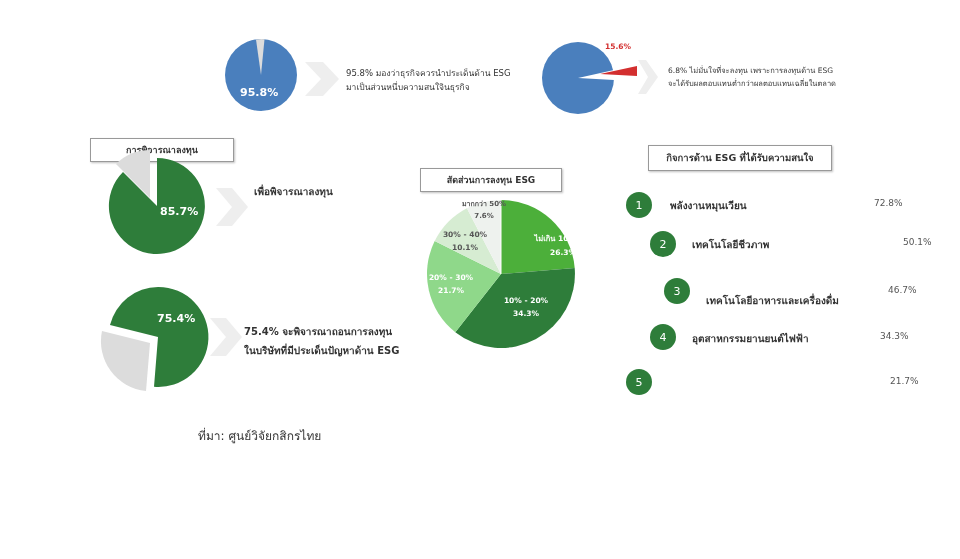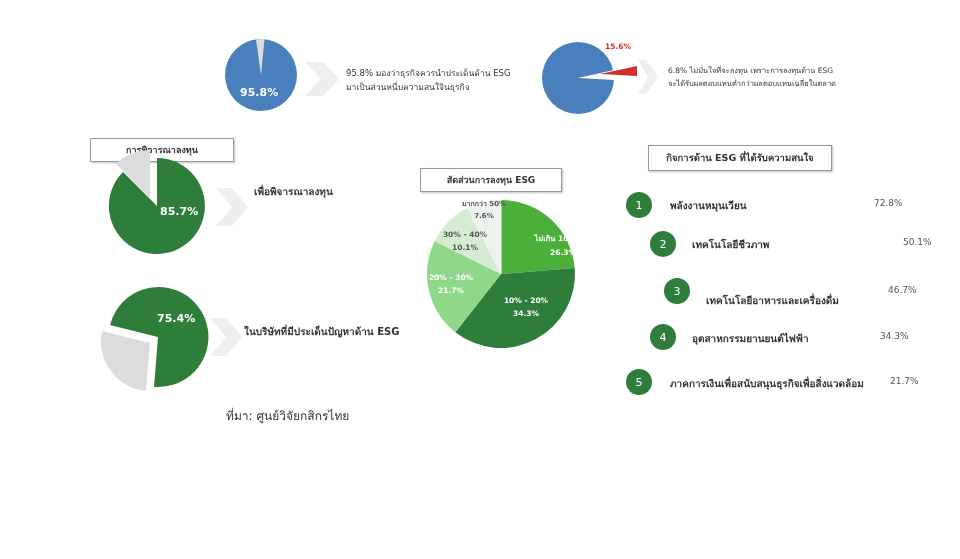--- a/index.html
+++ b/index.html
@@ -89,20 +89,21 @@
   </svg>
 </div>
 <div class="abs pie-label" style="left:157px;top:312px;font-size:11px;">75.4%</div>
 
 <div class="abs" style="left:210px;top:318px;">
   <svg width="34" height="38" viewBox="0 0 34 38">
       <path d="M0,0 L16,0 L32,19 L16,38 L0,38 L16,19 Z" fill="#eeeeee"></path>
     </svg>
 </div>
 <div class="abs desc-big" style="left:244px;top:322px;width:210px;font-size:10px;">
+  <div>75.4% จะพิจารณาถอนการลงทุน</div>
   <div>ในบริษัทที่มีประเด็นปัญหาด้าน ESG</div>
 </div>
 
 <div class="abs boxtitle" style="left:420px;top:168px;width:140px;height:22px;line-height:22px;">สัดส่วนการลงทุน ESG</div>
 
 <div class="abs" style="left:425px;top:198px;width:152px;height:152px;">
   <svg width="152" height="152" viewBox="0 0 152 152">
 
     <path d="M76,76 L76,2 A74,74 0 0 1 149.7,69.9 Z" fill="#4caf3a"></path>
 
@@ -155,17 +156,16 @@
   <div class="abs item-label" style="left:42px;top:15px;">เทคโนโลยีอาหารและเครื่องดื่ม</div>
   <div class="abs item-val" style="left:216px;top:7px;margin-left:8px;">46.7%</div>
 </div>
 <div class="abs" style="left:650px;top:322px;width:290px;height:30px;">
   <div class="abs num" style="left:0;top:2px;">4</div>
   <div class="abs item-label" style="left:42px;top:9px;">อุตสาหกรรมยานยนต์ไฟฟ้า</div>
   <div class="abs item-val" style="left:230px;top:9px;">34.3%</div>
 </div>
 <div class="abs" style="left:626px;top:367px;width:320px;height:30px;">
   <div class="abs num" style="left:0;top:2px;">5</div>
-  <div class="abs item-label" style="left:44px;top:9px;">ภาคการเงินเพื่อสนับสนุนธุรกิจเพื่อสิ่งแวดล้อม</div>
   <div class="abs item-val" style="left:264px;top:9px;">21.7%</div>
 </div>
 
-<div class="abs src" style="left:198px;top:406px;margin-left:28px;">ที่มา: ศูนย์วิจัยกสิกรไทย</div>
+<div class="abs src" style="left:198px;top:426px;">ที่มา: ศูนย์วิจัยกสิกรไทย</div>
 
 </body></html>

